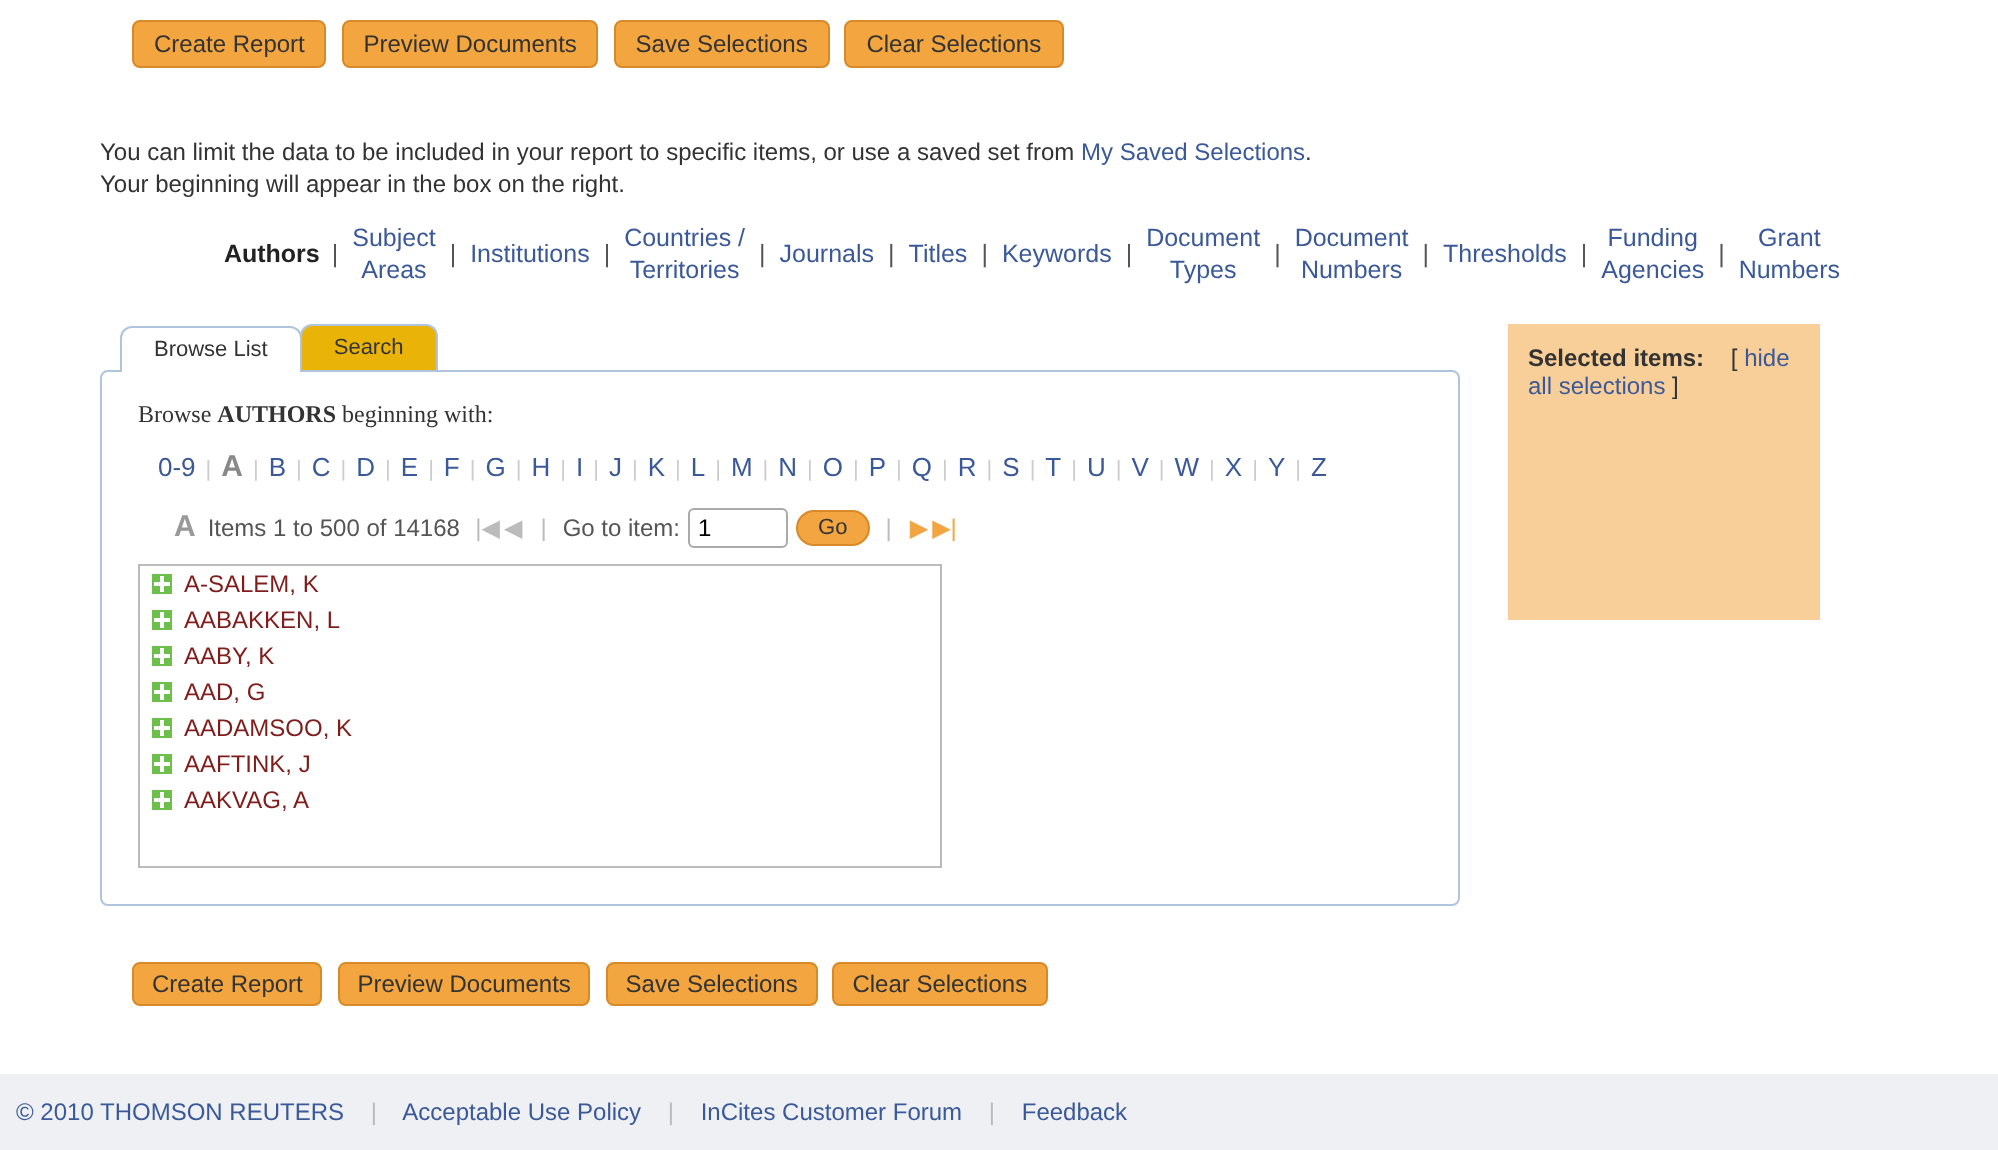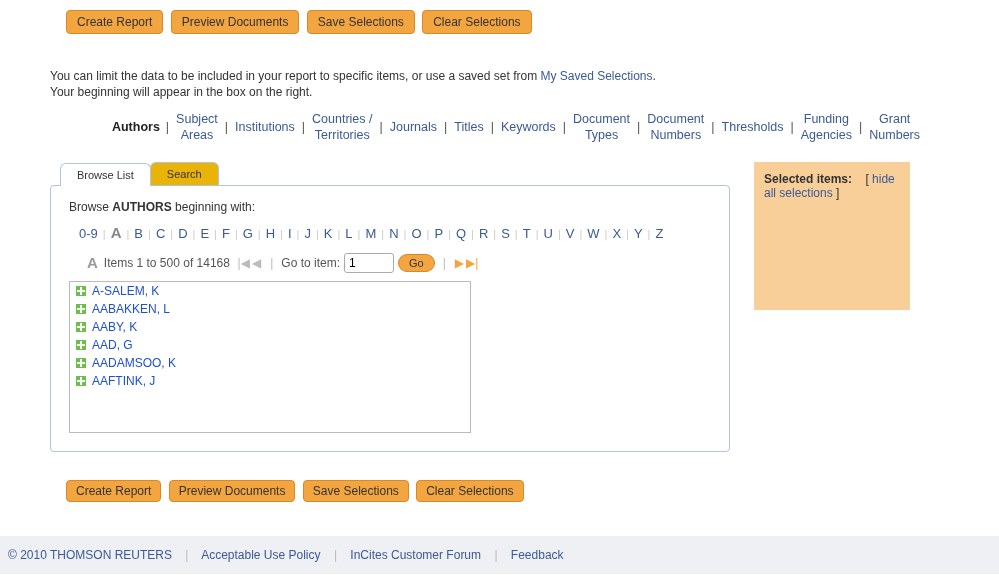--- a/index.html
+++ b/index.html
@@ -111,20 +111,21 @@
   .panel {
     border: 1px solid #b0c4de;
     border-radius: 4px;
     background: #fff;
     margin-top: 0;
     padding: 14px 14px 18px 18px;
   }
   .browse-prompt {
     font-size: 12px;
     margin-bottom: 8px;
+    font-family: Liberation Serif, serif;
   }
   .alpha-row {
     font-size: 13px;
     padding-left: 8px;
     line-height: 1.4;
     margin-bottom: 10px;
   }
   .alpha-row a {
     color: #3b5998;
     text-decoration: none;
@@ -182,21 +183,21 @@
   }
   .list-box {
     border: 1px solid #bbb;
     width: 400px;
     height: 150px;
     overflow: hidden;
     background: #fff;
   }
   .list-item {
     font-size: 12px;
-    color: #1d4ed8;
+    color: #7f1d1d;
     padding: 2px 6px;
     display: flex;
     align-items: center;
   }
   .add-icon {
     display: inline-block;
     width: 10px;
     height: 10px;
     position: relative;
     background: #6bbf4a;
@@ -349,20 +350,24 @@
                 <span>AAD, G</span>
               </div>
               <div class="list-item">
                 <span class="add-icon"></span>
                 <span>AADAMSOO, K</span>
               </div>
               <div class="list-item">
                 <span class="add-icon"></span>
                 <span>AAFTINK, J</span>
               </div>
+              <div class="list-item">
+                <span class="add-icon"></span>
+                <span>AAKVAG, A</span>
+              </div>
             </div>
 
         </div>
       </div>
 
       <div class="right-col">
         <div class="selbox">
           <b>Selected items:</b>
           &nbsp;&nbsp;
           <span>[ </span><a href="#">hide all selections</a><span> ]</span>

